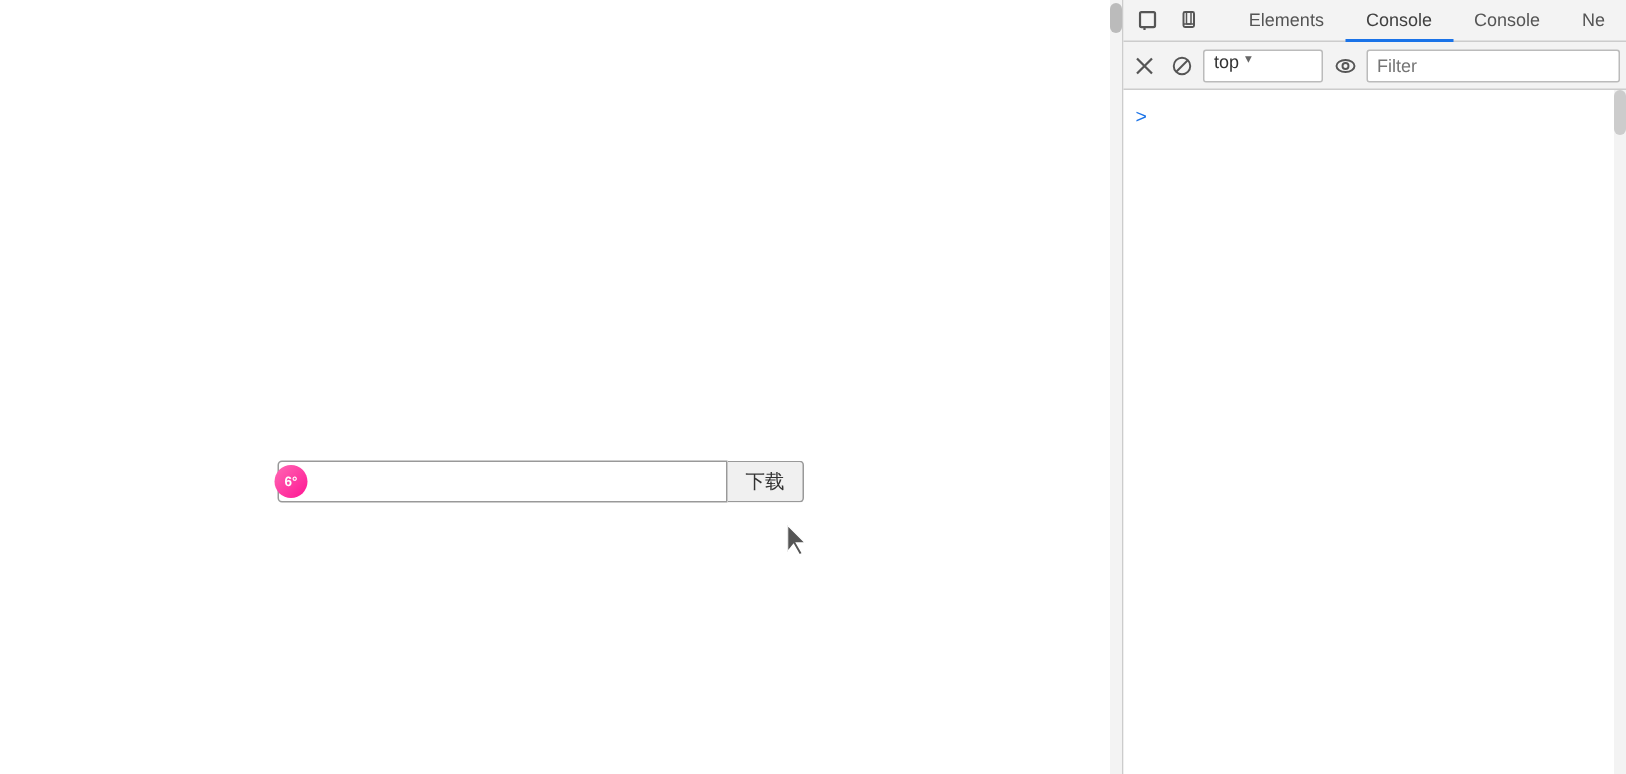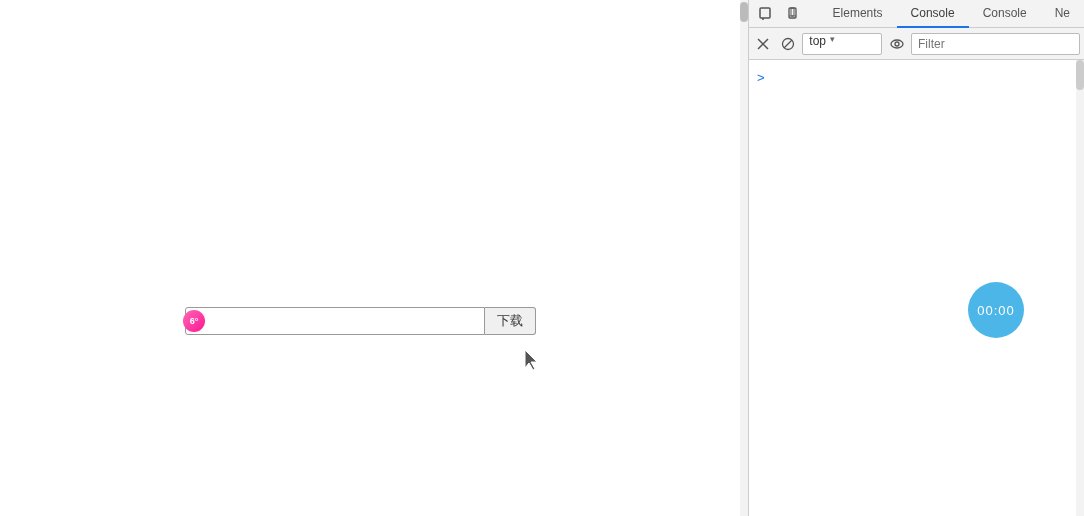--- a/index.html
+++ b/index.html
@@ -371,21 +371,18 @@
         <ellipse cx="7" cy="7" rx="6" ry="4" stroke="#555" stroke-width="1.3" fill="none"></ellipse>
         <circle cx="7" cy="7" r="2" stroke="#555" stroke-width="1.3" fill="none"></circle>
       </svg>
     </button>
     <input type="text" class="filter-input" placeholder="Filter" style="">
   </div>
 
   <div class="devtools-console">
     <span class="console-prompt">&gt;</span>
 
-    <div class="timer-circle">
-      <span>00:00</span>
-    </div>
 
     <div class="devtools-scrollbar">
       <div class="scrollbar-thumb"></div>
     </div>
   </div>
 </div>
 
 </body></html>

